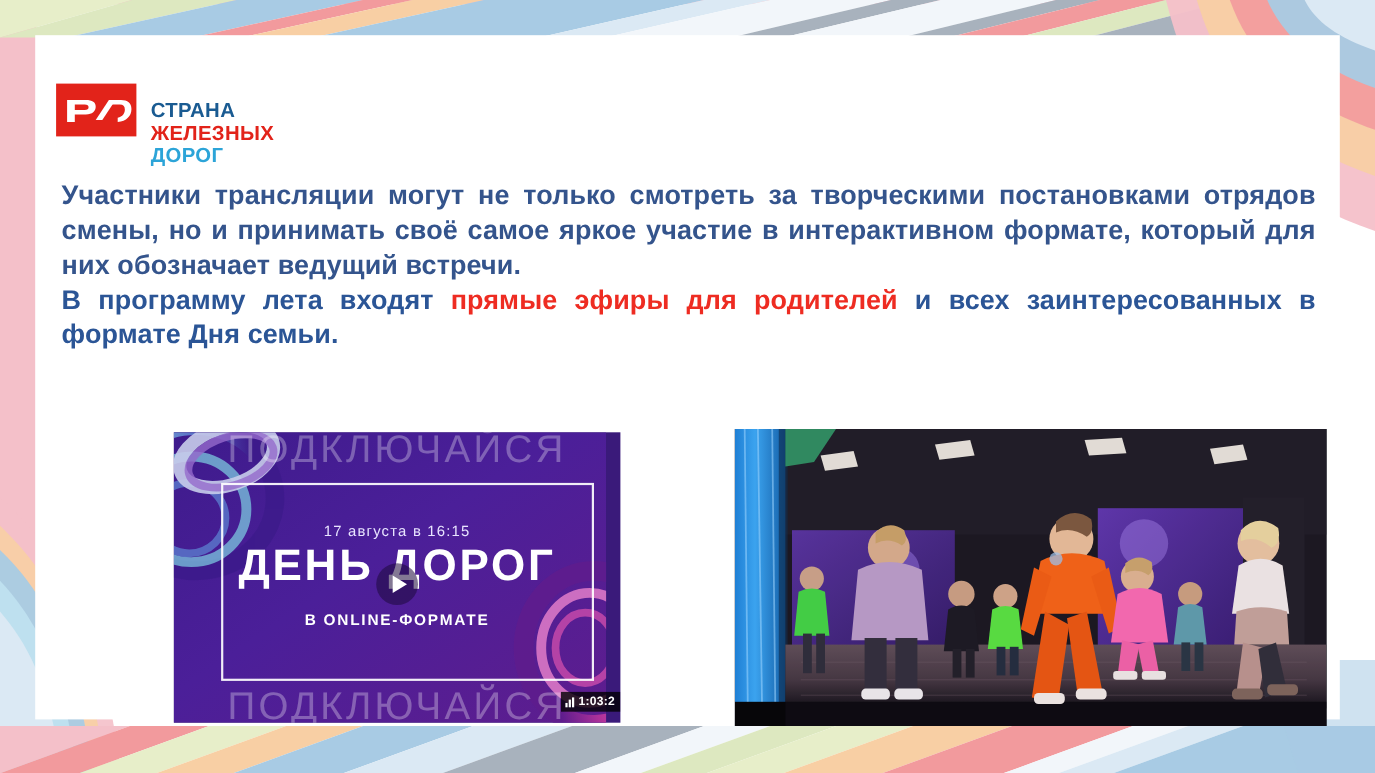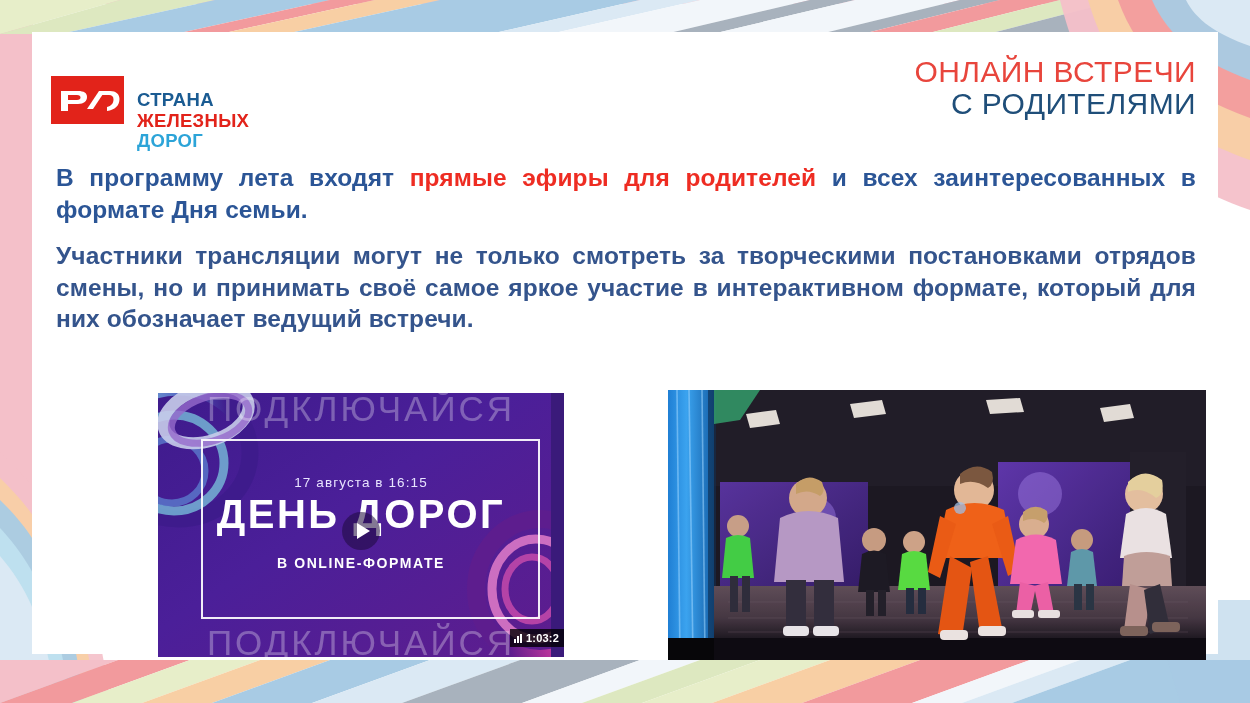--- a/index.html
+++ b/index.html
@@ -324,30 +324,26 @@
                      C64 34 68.5 29.5 68.5 23 C68.5 18 65 15 59 15 Z" fill="#ffffff"></path>
           </svg>
         </div>
         <div class="logo-words">
           <span class="lw-1">СТРАНА</span>
           <span class="lw-2">ЖЕЛЕЗНЫХ</span>
           <span class="lw-3">ДОРОГ</span>
         </div>
       </div>
 
-      <div class="slide-title">
-        <span class="t-line1">ОНЛАЙН ВСТРЕЧИ</span>
-        <span class="t-line2">С РОДИТЕЛЯМИ</span>
-      </div>
     </div>
 
     <div class="body-text">
+      <p class="para p2">Участники трансляции могут не только смотреть за творческими постановками отрядов смены, но и принимать своё самое яркое участие в интерактивном формате, который для них обозначает ведущий встречи.</p>
+
       <p class="para p1"><span>В программу лета входят </span><span class="hl-red">прямые эфиры для родителей</span><span> и всех заинтересованных в формате Дня семьи.</span></p>
-
-      <p class="para p2">Участники трансляции могут не только смотреть за творческими постановками отрядов смены, но и принимать своё самое яркое участие в интерактивном формате, который для них обозначает ведущий встречи.</p>
     </div>
 
     <div class="media-row">
 
       <div class="video-thumb">
         <div class="vt-bg">
           <svg width="393" height="264" viewBox="0 0 393 264" xmlns="http://www.w3.org/2000/svg">
             <defs>
               <linearGradient id="vtg" x1="0" y1="0" x2="1" y2="1">
                 <stop offset="0%" stop-color="#3e1b8c"></stop>

